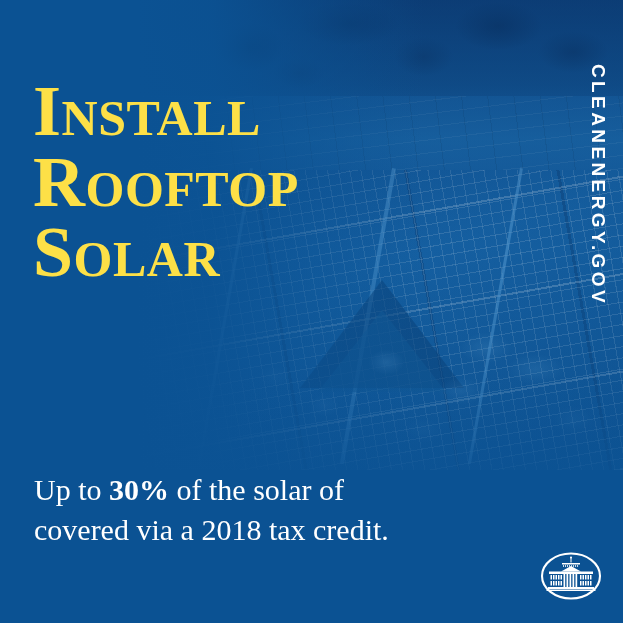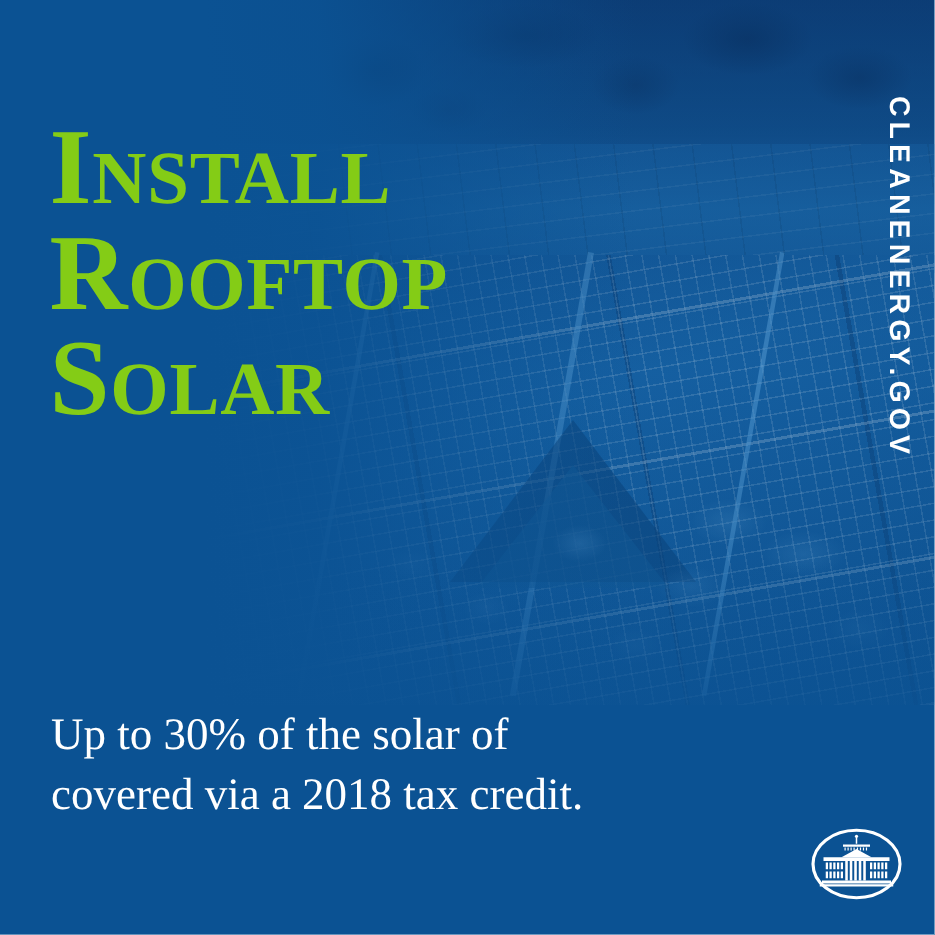--- a/index.html
+++ b/index.html
@@ -106,21 +106,21 @@
     background:linear-gradient(90deg,#0b5293 0%,#0b5293 22%,rgba(11,82,147,.92) 34%,rgba(11,82,147,.45) 50%,rgba(11,82,147,0) 68%);
   }
   .fade-bottom{
     position:absolute;left:0;bottom:0;width:623px;height:250px;
     background:linear-gradient(180deg,rgba(11,82,147,0) 0%,rgba(11,82,147,.75) 45%,#0b5293 82%,#0b5293 100%);
   }
 
   
   .headline{
     position:absolute;left:33px;top:28px;width:430px;
-    color:#84cc16;
+    color:#fde047;
     font-family:"Liberation Serif",serif;
     font-variant:small-caps;
     font-size:72px;
     line-height:0.98;
     letter-spacing:.5px;
     white-space:nowrap;
   }
   .headline .ln{display:block;}
 
   
@@ -144,21 +144,21 @@
 
   
   .body-copy{
     position:absolute;left:34px;top:470px;width:470px;
     color:#fff;
     font-family:"Liberation Serif",serif;
     font-size:30px;
     line-height:1.32;
   }
   .body-copy .ln{display:block;white-space:nowrap;}
-  .body-copy b{font-weight:normal;}
+  .body-copy b{font-weight:bold;}
 
   
   .seal{
     position:absolute;left:540px;top:550px;width:62px;height:52px;
   }
 </style>
 </head>
 <body>
 
 <div id="poster">

